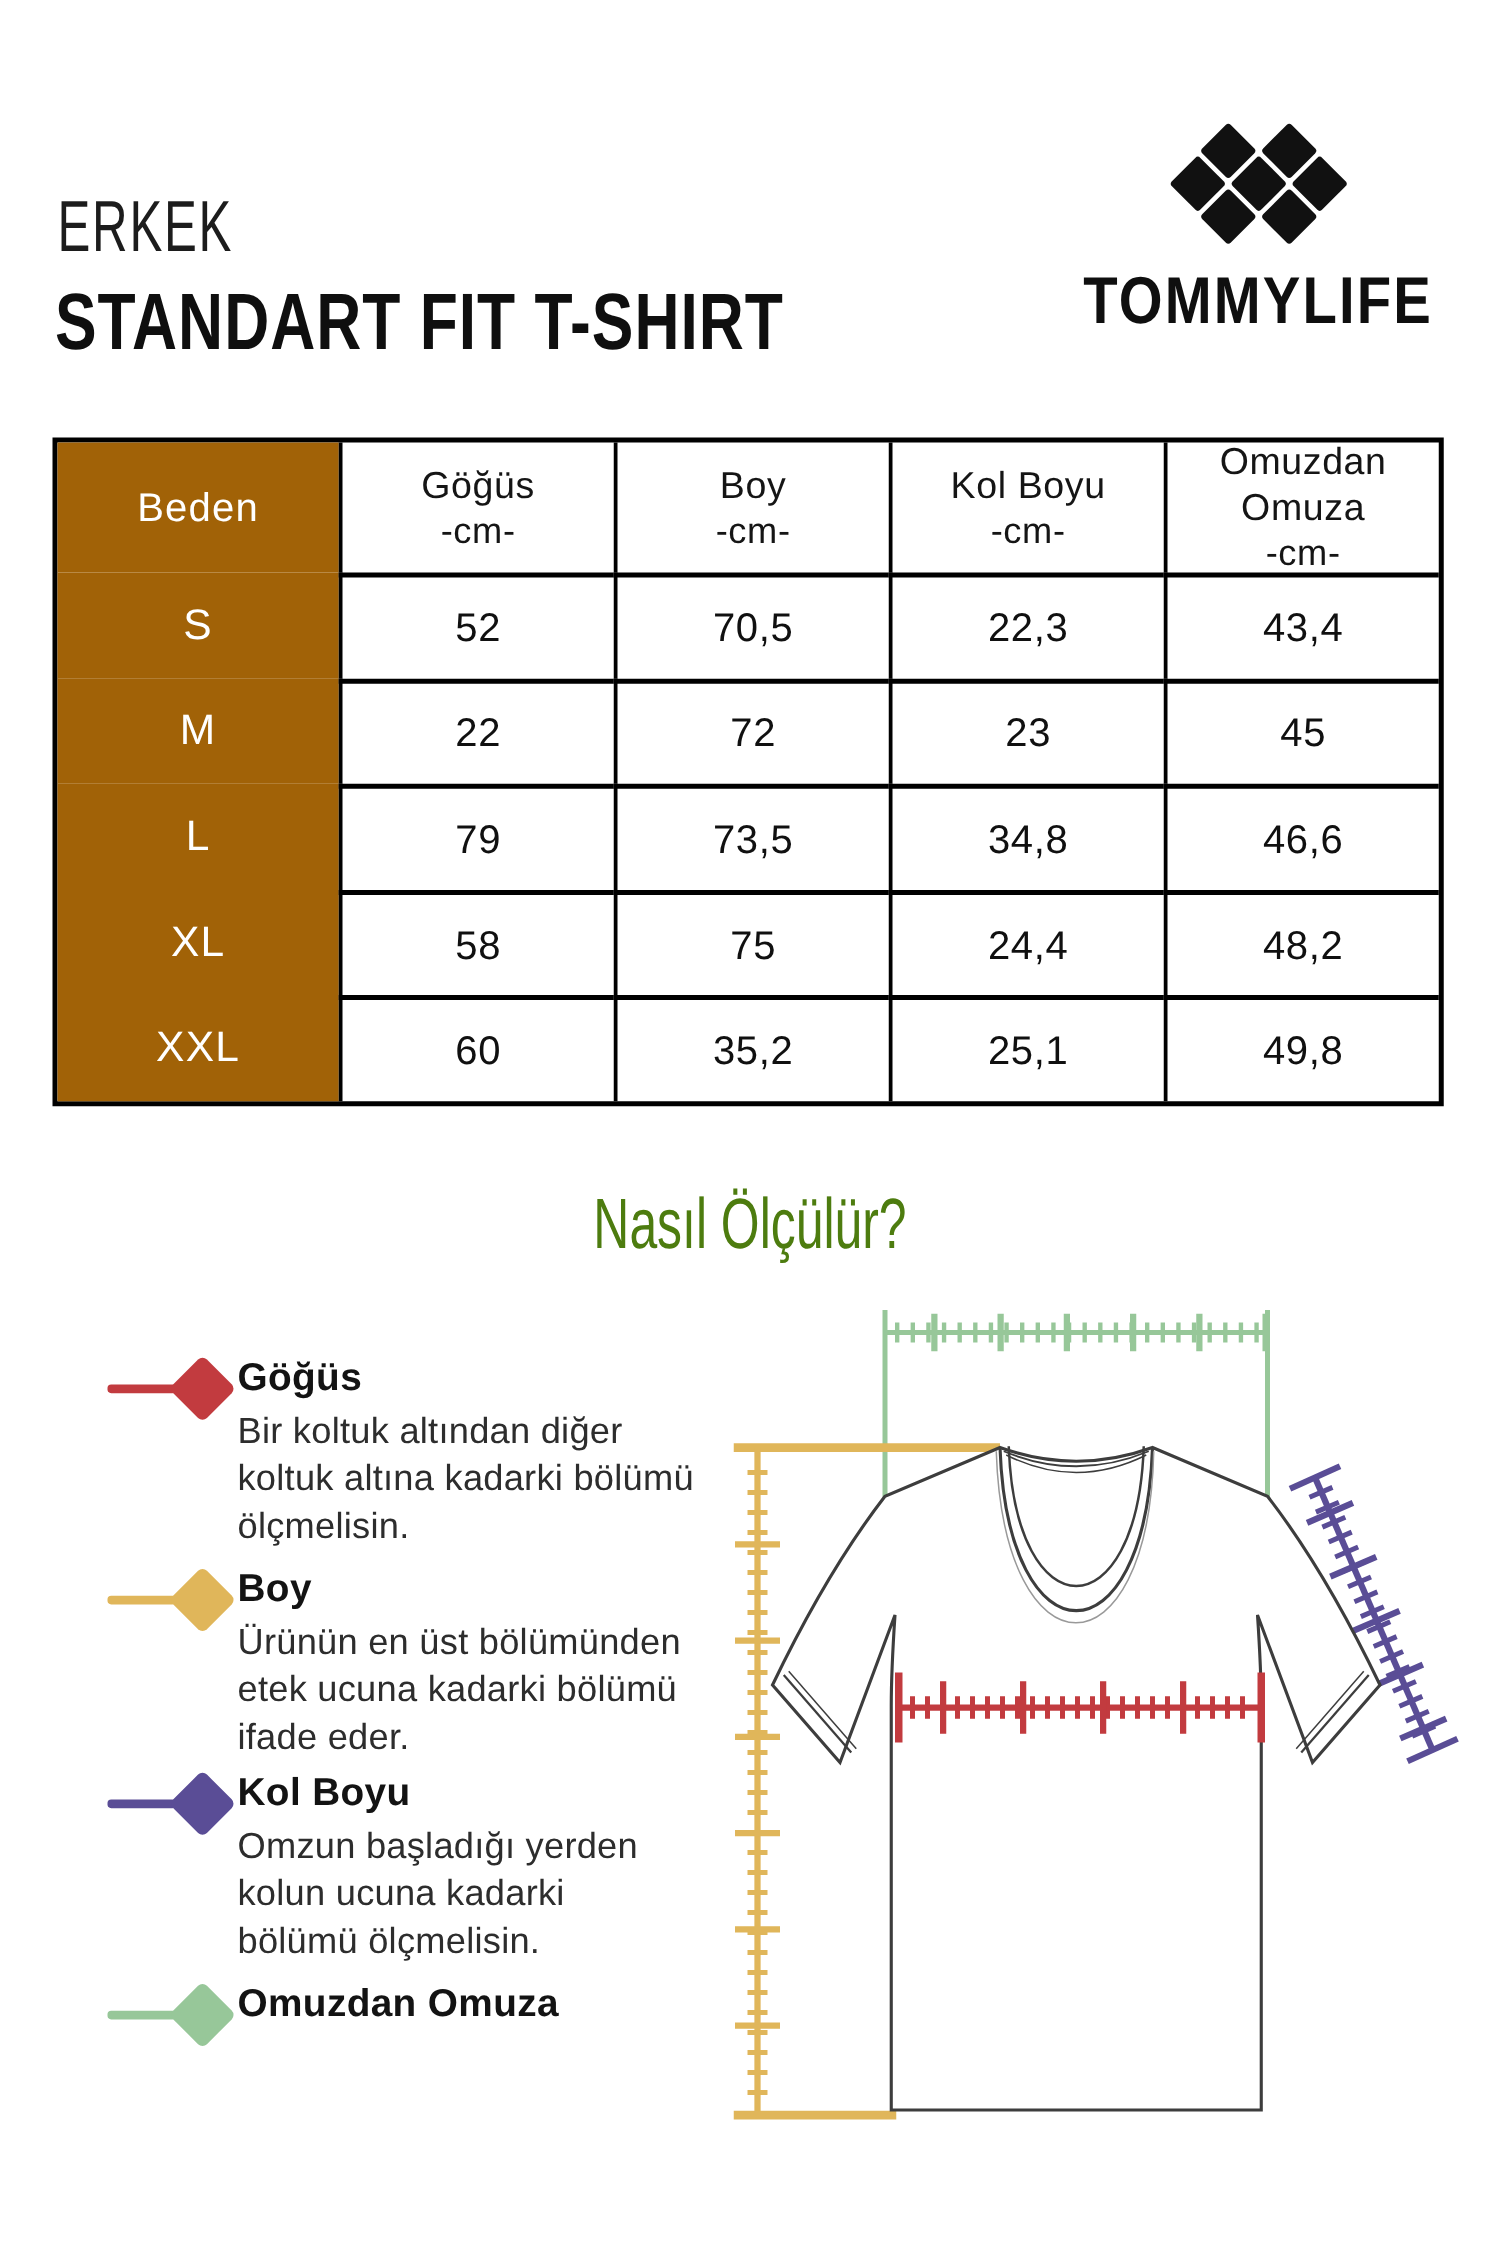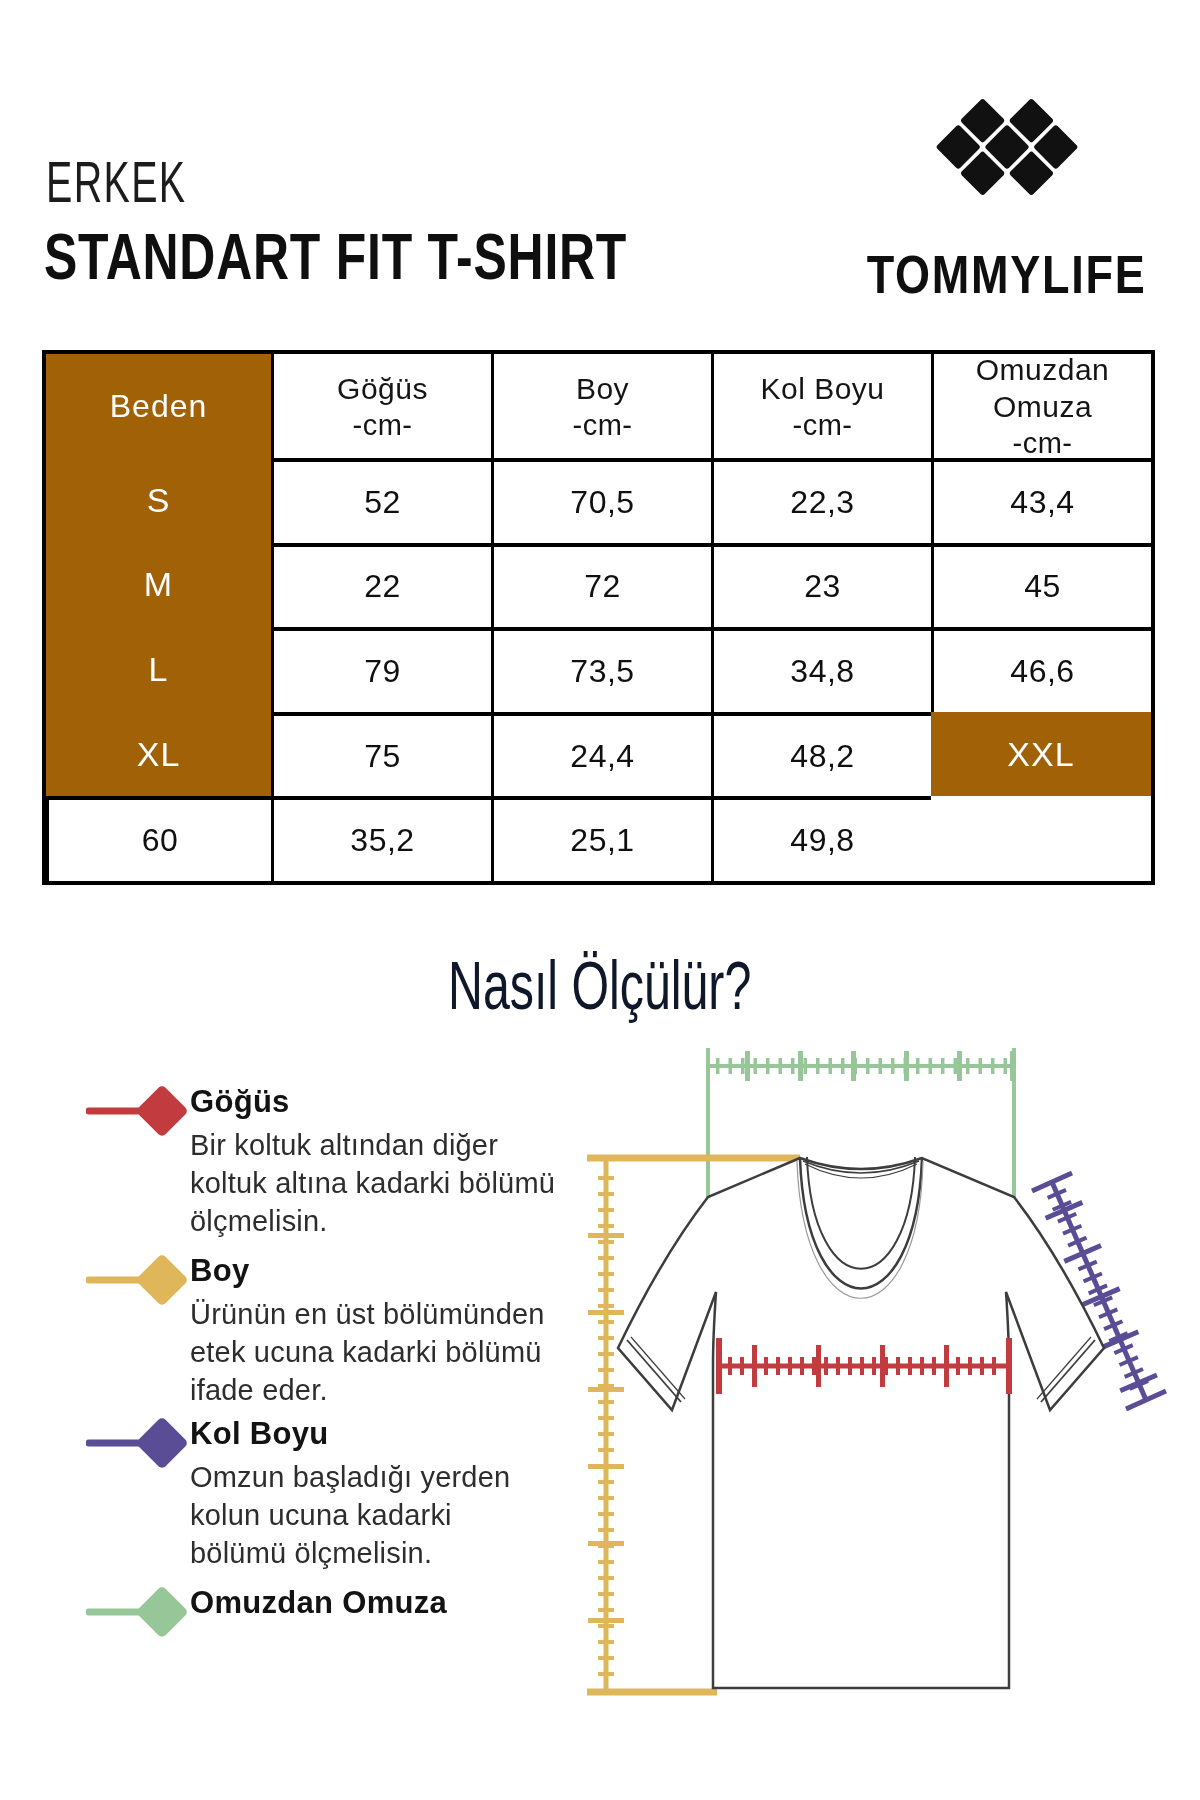--- a/index.html
+++ b/index.html
@@ -11,21 +11,21 @@
     position:absolute; left:46px; top:148px; font-size:58px; font-weight:400;
     letter-spacing:2px; transform:scaleX(0.68); transform-origin:left center;
     white-space:nowrap; color:#1c1c1c;
   }
   .product-title {
     position:absolute; left:44px; top:220px; font-size:64px; font-weight:700;
     letter-spacing:1px; transform:scaleX(0.78); transform-origin:left center;
     white-space:nowrap; color:#0f0f0f;
   }
   .brand { position:absolute; left:862px; top:92px; width:290px;
-    display:flex; flex-direction:column; align-items:center;gap:34px; }
+    display:flex; flex-direction:column; align-items:center; }
   .brand-logo svg { display:block; }
   .brand-name {
     font-size:53px; font-weight:700; letter-spacing:2px; margin-top:8px;
     transform:scaleX(0.85); transform-origin:center; white-space:nowrap; color:#0f0f0f;
   }
   .size-table {
     position:absolute; left:42px; top:350px; width:1113px; height:535px;
     border:4px solid #000; box-sizing:border-box;
     display:grid; grid-template-columns:225px repeat(4, 1fr);
     grid-template-rows:104px repeat(5, 1fr); background:#fff;
@@ -34,21 +34,21 @@
     text-align:center; box-sizing:border-box; }
   .st-dark { background:#a16207; color:#fff; }
   .st-vline { border-left:3px solid #000; }
   .st-hline { border-top:4px solid #000;text-align:center; }
   .st-size-header { font-size:32px; letter-spacing:1px; }
   .st-col-name { font-size:30px; line-height:37px; letter-spacing:0.5px; max-width:180px; }
   .st-col-unit { font-size:29px; line-height:36px; letter-spacing:0.5px; }
   .st-size { font-size:34px; letter-spacing:1px; }
   .st-val { font-size:32px; letter-spacing:0.5px; color:#101010; }
   .how-title { position:absolute; top:946px; left:0; right:0; text-align:center;
-    font-size:69px; font-weight:400; color:#0f172a; white-space:nowrap; }
+    font-size:57px; font-weight:400; color:#4d7c0f; white-space:nowrap; }
   .how-title span { display:inline-block; transform:scaleX(0.70); transform-origin:center; }
   .legend-item-icon { position:absolute; left:86px; width:120px; height:80px; }
   .legend-text { position:absolute; left:190px; width:380px; }
   .legend-name { font-size:31px; font-weight:700; line-height:40px; color:#131313;
     margin-bottom:4px; letter-spacing:0.3px; }
   .legend-desc { font-size:29px; line-height:38px; color:#2d2d2d; white-space:pre-line;
     letter-spacing:0.2px; }
   .diagram { position:absolute; left:560px; top:1030px; width:648px; height:700px; }
 </style>
 </head>
@@ -106,20 +106,21 @@
   <div class="st-cell st-vline st-hline st-val">23</div>
   <div class="st-cell st-vline st-hline st-val">45</div>
 
   <div class="st-cell st-dark st-size">L</div>
   <div class="st-cell st-vline st-hline st-val">79</div>
   <div class="st-cell st-vline st-hline st-val">73,5</div>
   <div class="st-cell st-vline st-hline st-val">34,8</div>
   <div class="st-cell st-vline st-hline st-val">46,6</div>
 
   <div class="st-cell st-dark st-size">XL</div>
+  <div class="st-cell st-vline st-hline st-val">58</div>
   <div class="st-cell st-vline st-hline st-val">75</div>
   <div class="st-cell st-vline st-hline st-val">24,4</div>
   <div class="st-cell st-vline st-hline st-val">48,2</div>
 
   <div class="st-cell st-dark st-size">XXL</div>
   <div class="st-cell st-vline st-hline st-val">60</div>
   <div class="st-cell st-vline st-hline st-val">35,2</div>
   <div class="st-cell st-vline st-hline st-val">25,1</div>
   <div class="st-cell st-vline st-hline st-val">49,8</div>
 </div>

